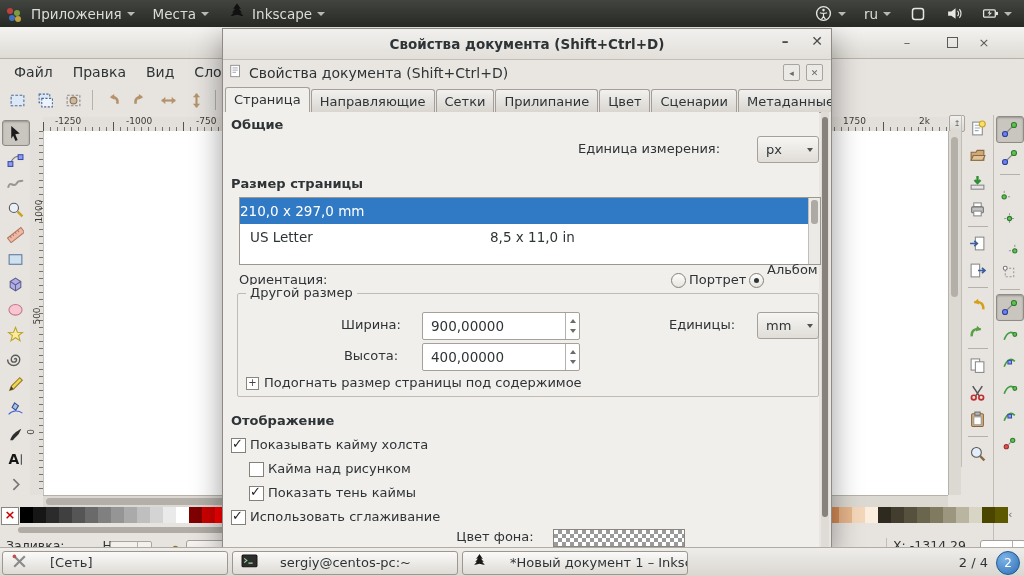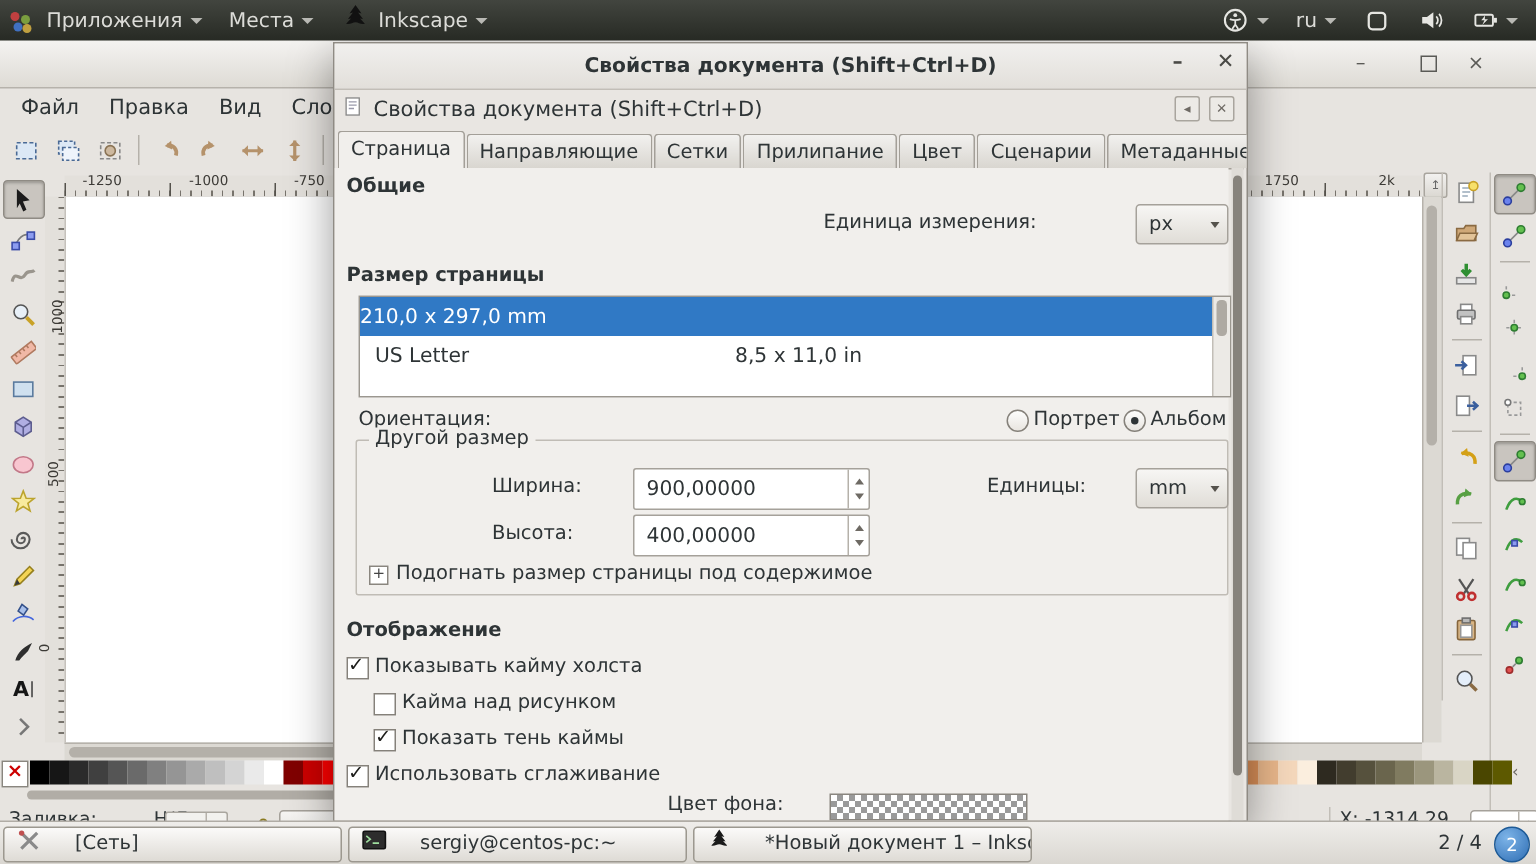--- a/index.html
+++ b/index.html
@@ -104,21 +104,21 @@
   .mini-btn{width:15px;height:15px;border:1px solid #a9a59e;border-radius:2px;background:#eceae6;color:#6e6a64;
     font-size:9px;display:flex;align-items:center;justify-content:center}
   #dlg-hdr-btns{position:absolute;right:8px;top:35px;display:flex;gap:6px}
   #tabbar{position:absolute;left:2px;top:57px;width:604px;height:26px;display:flex;align-items:flex-end;border-bottom:1px solid #a39f98}
   .tab{padding:4px 8px 3px;border:1px solid #a39f98;border-bottom:none;border-radius:3px 3px 0 0;
     background:linear-gradient(#f2f1ef,#d9d6d0);margin-right:1px;font-size:13px;white-space:nowrap}
   .tab.active{background:#f1efec;padding-bottom:5px;font-weight:normal}
   #dlg-content{position:absolute;left:0;top:83px;width:596px;height:435px;background:#f1efec}
   .dlg-label{position:absolute;font-size:13px}
   .bold{font-weight:bold}
-  .r{text-align:left}
+  .r{text-align:center}
 
   .dropdown{position:absolute;width:52px;height:25px;background:linear-gradient(#f7f6f4,#e0ddd7);
     border:1px solid #a5a19a;border-radius:3px;display:flex;align-items:center;padding-left:8px;font-size:13px}
   .dd-arrow{margin-left:auto;margin-right:5px;width:0;height:0;border:3.5px solid transparent;border-top:4.5px solid #55524c;margin-top:4px}
 
   #psize-list{position:absolute;left:16px;top:85px;width:580px;height:66px;background:#fff;border:1px solid #9b978f;overflow:hidden}
   .psize-row{height:26px;display:flex;align-items:center;font-size:13.5px}
   .psize-row .c1{padding-left:10px;width:240px}
   .psize-row.sel{background:#3079c5;color:#fff}
   #list-scroll{position:absolute;right:0;top:0;width:11px;height:66px;background:#eceae6;border-left:1px solid #c2beb7}
@@ -746,21 +746,21 @@
         </div>
       <div id="list-scroll">
           <div class="thumb"></div>
         </div>
     </div>
 
     <div class="dlg-label" style="left:16px;top:160px">Ориентация:</div>
     <span class="radio" style="left:448px;top:161px"></span>
     <div class="dlg-label" style="left:466px;top:160px">Портрет</div>
     <span class="radio sel" style="left:526px;top:161px"></span>
-    <div class="dlg-label" style="left:544px;top:160px">Альбом</div>
+    <div class="dlg-label" style="left:544px;top:150px">Альбом</div>
 
     <div id="fieldset">
       <span class="legend">Другой размер</span>
       <div class="dlg-label r" style="left:90px;top:23px;width:86px">Ширина:</div>
       <div class="spinbox" style="left:184px;top:18px">
         <span>900,00000</span>
         <span class="spincol">
             <i class="spin-up"></i>
             <i class="spin-dn"></i>
           </span>

